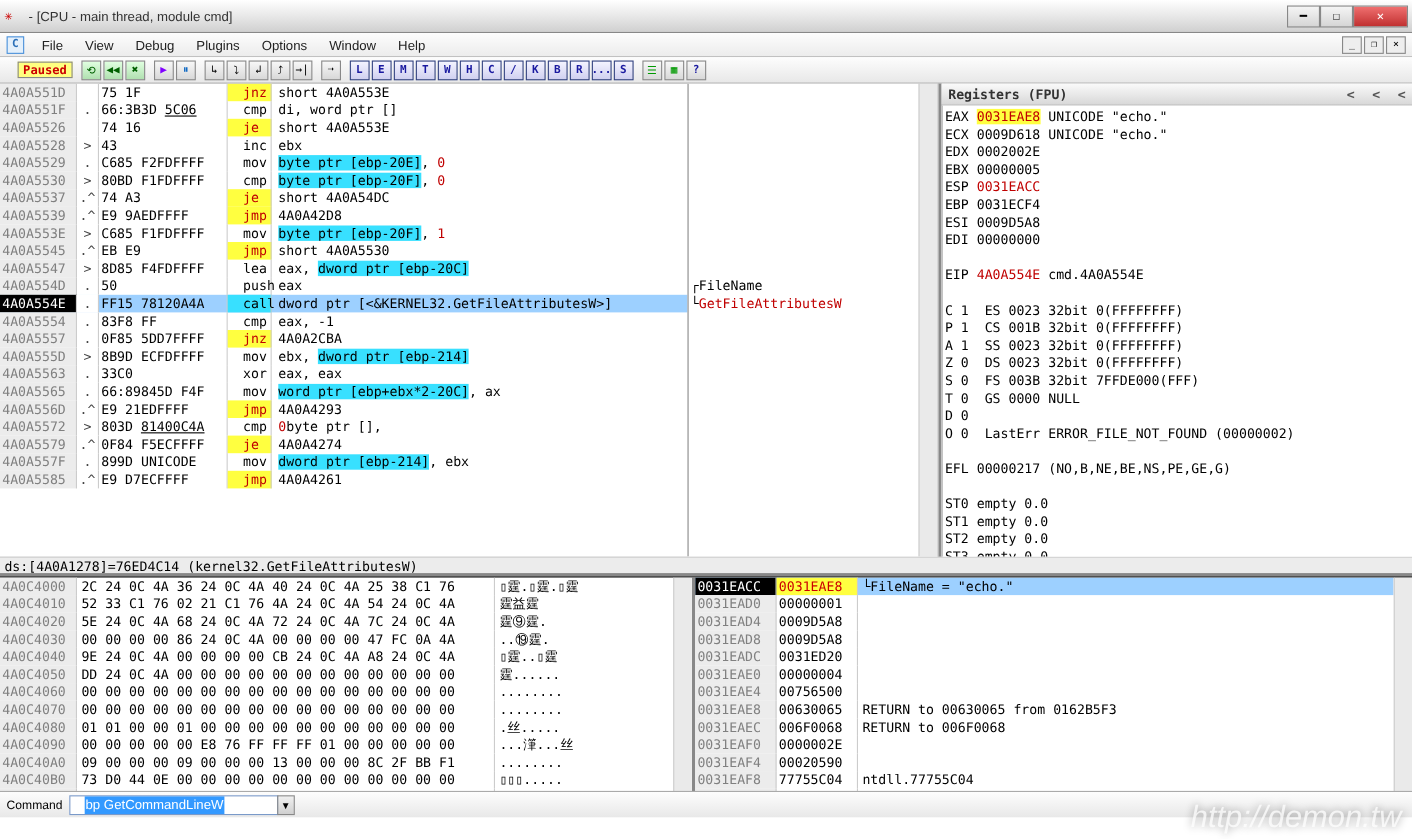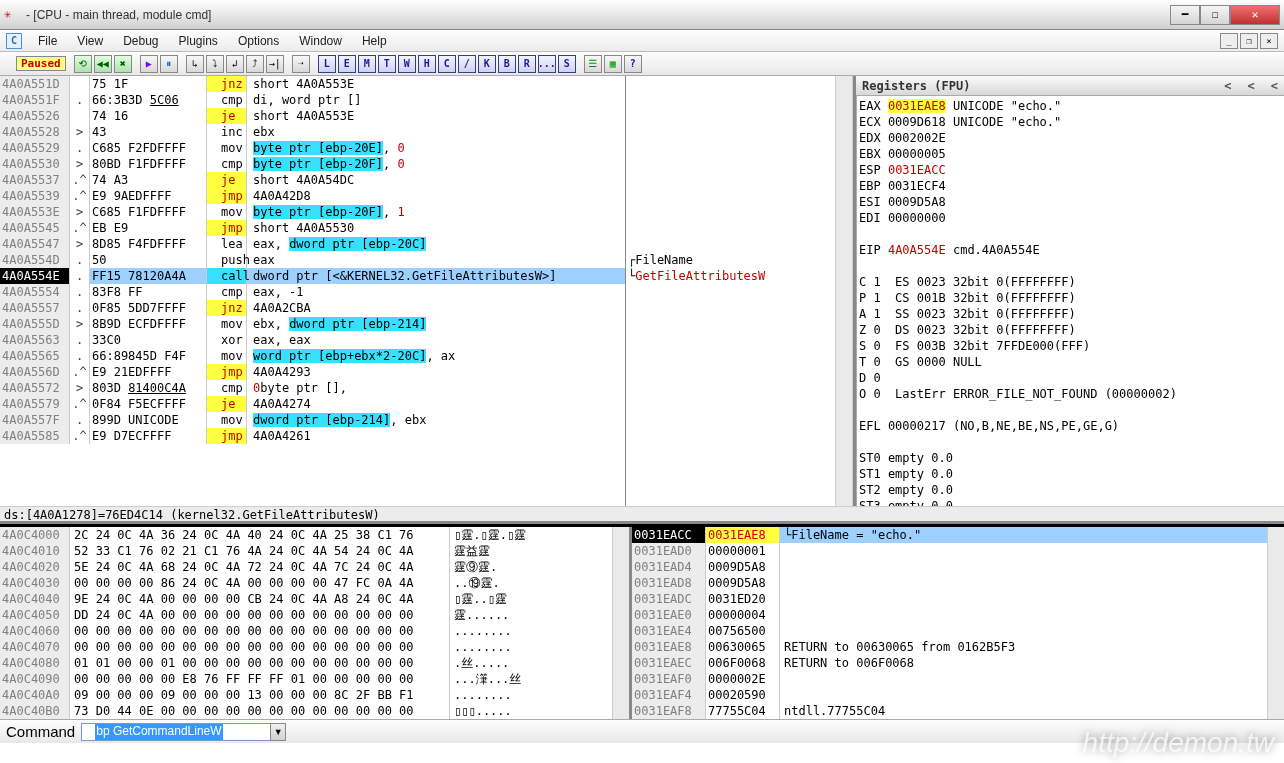--- a/index.html
+++ b/index.html
@@ -46,38 +46,38 @@
 .registers{flex:0 0 428px;display:flex;flex-direction:column}
 .reg-title{height:20px;background:linear-gradient(to bottom,#fafafa,#d8d8d8);border-bottom:1px solid #aaa;padding:2px 6px;font-weight:bold;color:#333;display:flex;align-items:center}
 .reg-title .chev{margin-left:auto;display:flex;gap:16px;color:#555}
 .reg-body{flex:1;padding:2px 2px;overflow:hidden;background:#fff;border-left:1px solid #aaa}
 .reg-line{height:16px;line-height:16px;white-space:pre;font-family:"Lucida Console",monospace}
 .r-name{color:#000}
 .r-hot{background:#ffff40;color:#c00000}
 .r-mod{color:#c00000}
 .r-info{color:#000}
 .info-bar{height:18px;background:#ececec;border-top:1px solid #ccc;border-bottom:3px solid #888;padding:0 4px;line-height:16px;color:#000}
-.bottom{display:flex;height:210px;border-top:3px solid #000000}
+.bottom{display:flex;height:210px;border-top:1px solid #000000}
 .hex-pane{flex:1;border-right:3px solid #888;overflow:hidden;min-width:0}
 .hex-row{display:flex;height:16px;line-height:16px;white-space:pre}
 .hex-addr{width:70px;background:#ececec;color:#808080;padding-left:2px;border-right:1px solid #ccc}
 .hex-bytes{padding-left:4px;color:#000;width:380px;border-right:1px solid #ccc;overflow:hidden}
 .hex-ascii{padding-left:4px;color:#000;width:130px;overflow:hidden}
 .stack-pane{flex:0 0 652px;display:flex;flex-direction:column;overflow:hidden}
 .stack-scroll{overflow:hidden;flex:1}
 .stack-row{display:flex;height:16px;line-height:16px;white-space:pre}
 .stack-addr{width:74px;background:#ececec;color:#808080;padding-left:2px;border-right:1px solid #ccc}
 .stack-addr.hot{background:#000;color:#fff}
 .stack-val{width:74px;color:#000;padding-left:2px;border-right:1px solid #ccc}
 .stack-val.hot{background:#ffff40;color:#c00}
 .stack-cmt{flex:1;padding-left:4px;color:#000}
 .stack-row.selected{background:#9dd0ff}
 .stack-row.selected .stack-cmt{color:#000}
 .cmd-bar{position:absolute;bottom:20px;left:0;right:0;height:24px;background:linear-gradient(to bottom,#fdfdfd,#e8e8e8);display:flex;align-items:center;padding:0 6px;gap:6px;border-top:1px solid #aaa;font-family:Tahoma,sans-serif}
-.cmd-bar label{font-size:15px}
+.cmd-bar label{font-size:11px}
 .cmd-input{flex:0 0 190px;height:18px;border:1px solid #7a9ac9;background:#fff;padding:0 13px;display:flex;}
 .cmd-input .sel{background:#3399ff;color:#fff;padding:0 1px}
 .cmd-dd{width:16px;height:18px;border:1px solid #888;background:linear-gradient(to bottom,#f0f0f0,#d0d0d0);text-align:center;line-height:16px;font-size:9px;margin-left:-1px}
 .watermark{position:absolute;bottom:4px;right:10px;color:rgba(255,255,255,.75);font-family:Arial,sans-serif;font-size:28px;font-style:italic;text-shadow:0 0 8px rgba(0,0,0,.4);pointer-events:none}
 .scrollbar{width:17px;background:#eaeaea;border-left:1px solid #ccc}
 </style>
 </head>
 <body>
 
 <div class="title-bar">

